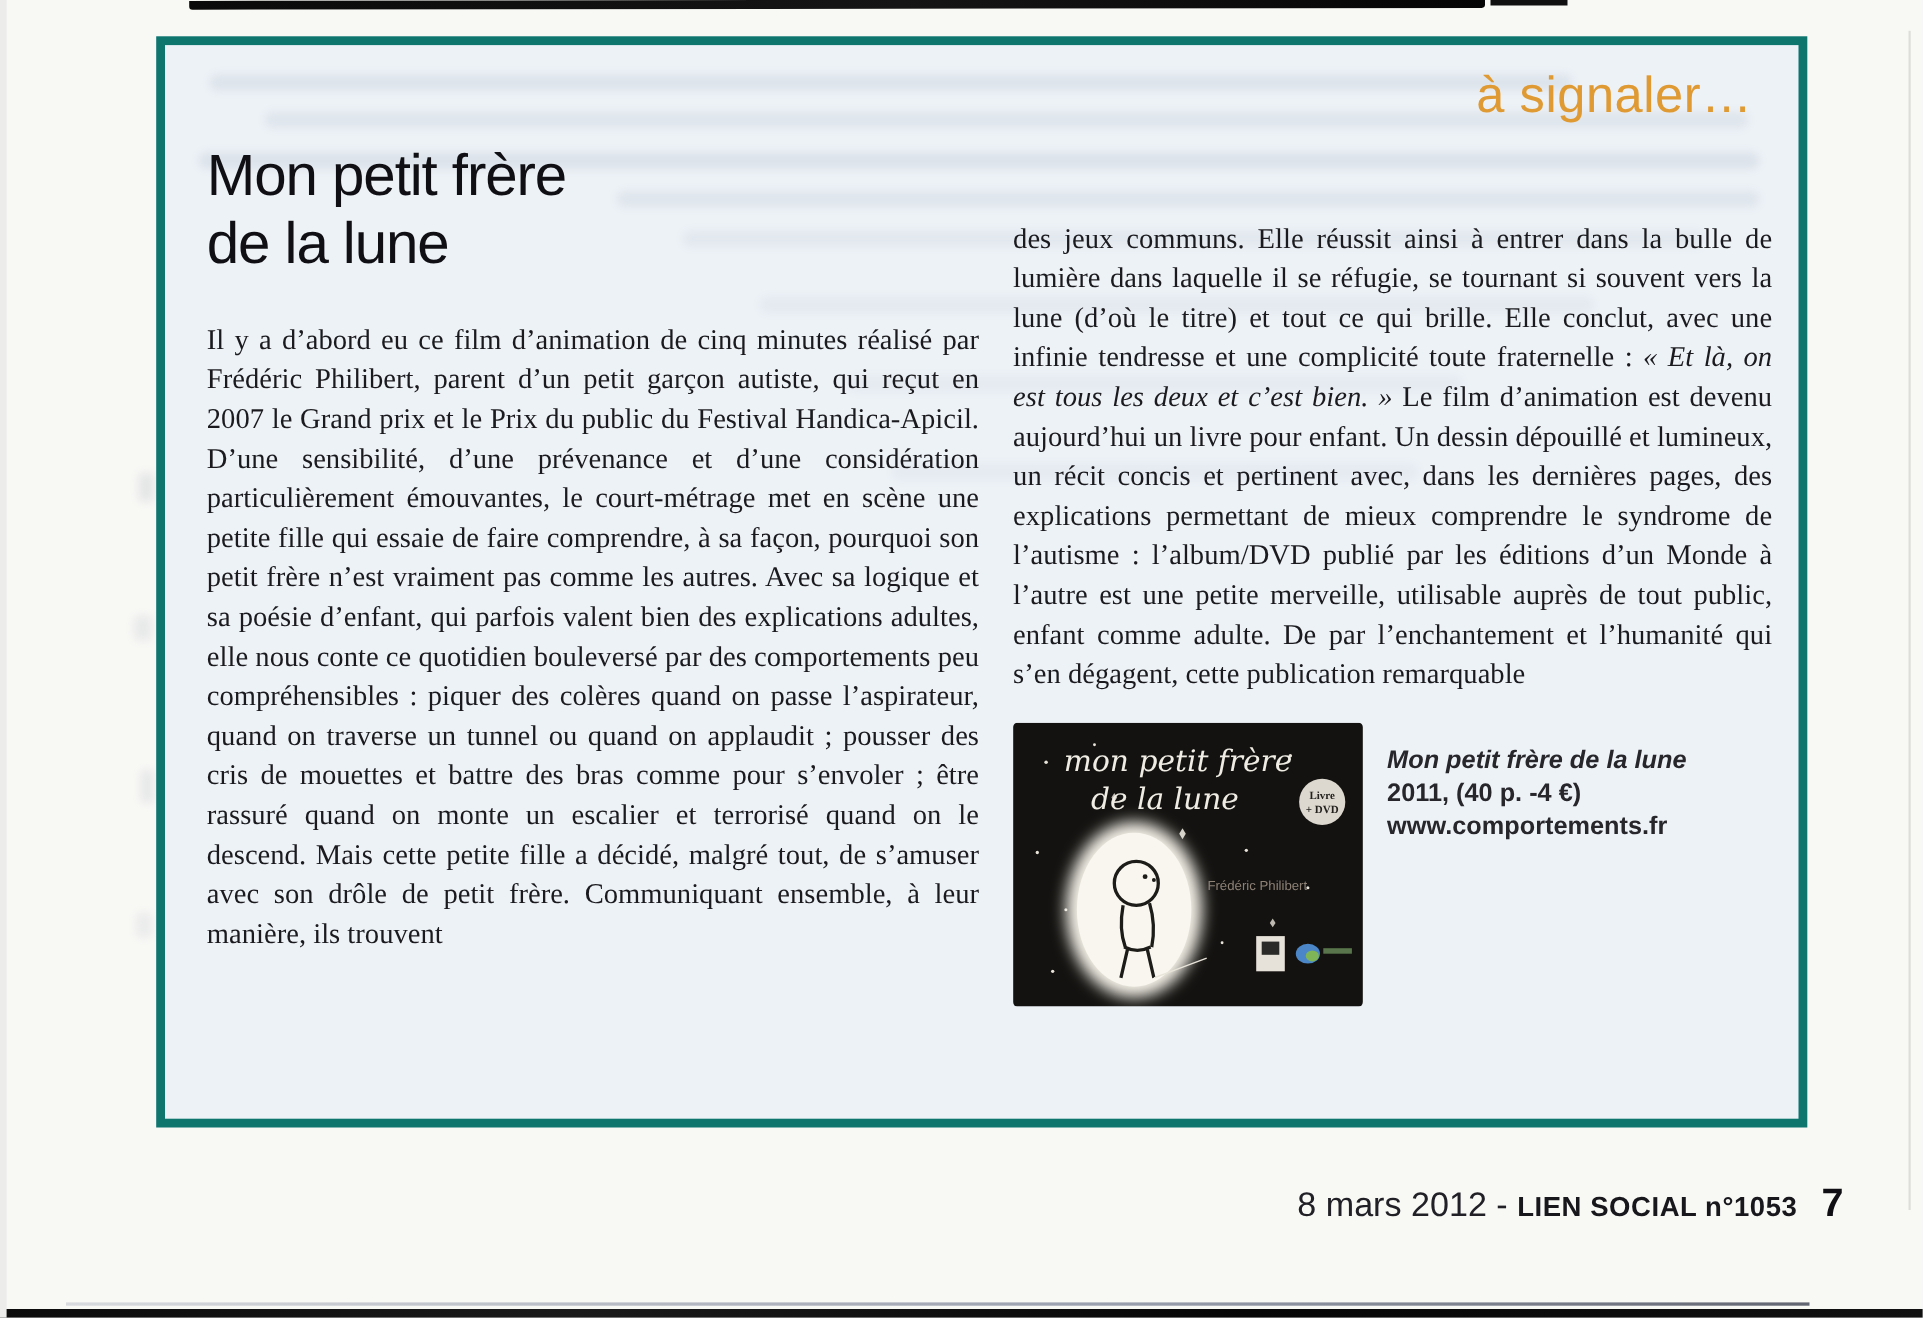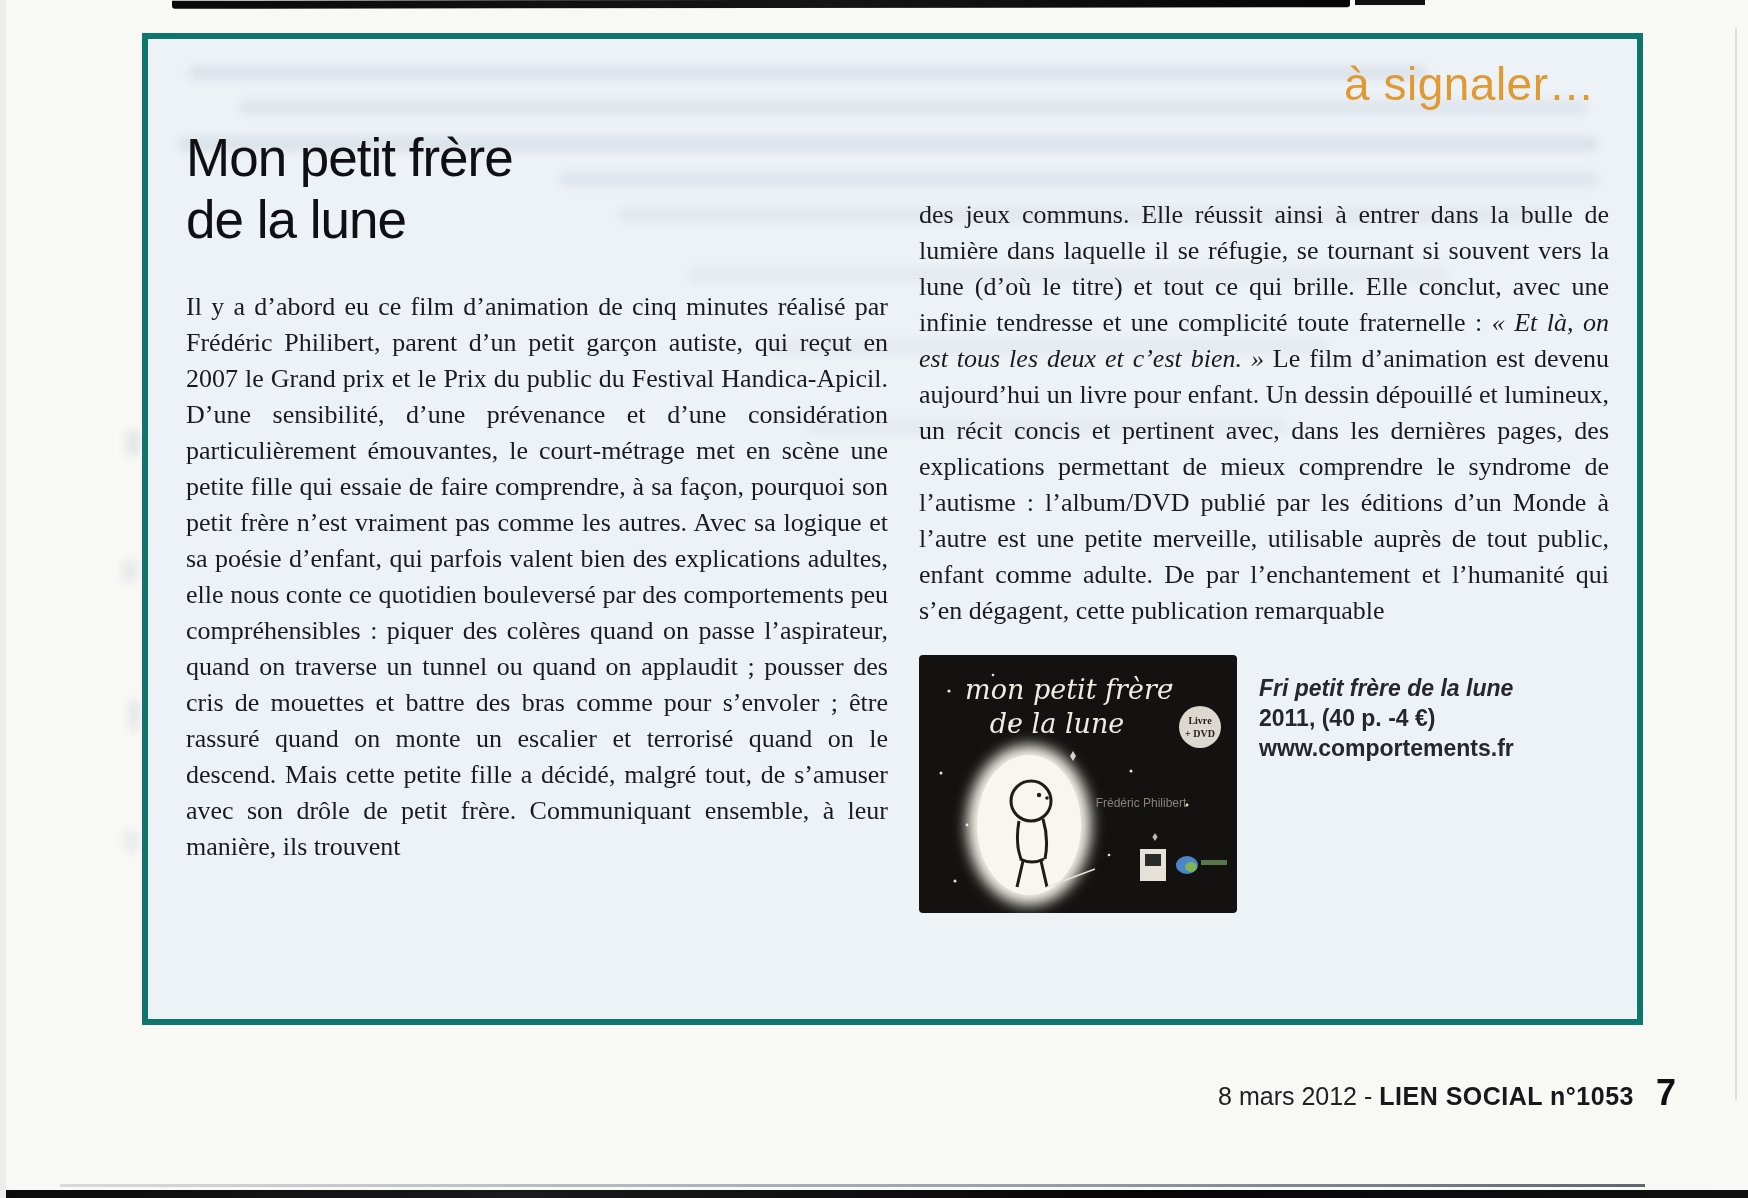--- a/index.html
+++ b/index.html
@@ -31,21 +31,21 @@
   }
   .page-edge-left{
     position:absolute;left:0;top:0;width:6px;height:1198px;background:#ececea;
   }
   
   .smudge{position:absolute;background:#8d99a8;filter:blur(4px);border-radius:4px;}
 
   
   .article-box{
     position:absolute;left:142px;top:33px;width:1501px;height:992px;
-    background:#edf2f7;border:6px solid #0f766e;box-sizing:border-box;
+    background:#edf2f7;border:8px solid #0f766e;box-sizing:border-box;
   }
   .ghost{
     position:absolute;height:16px;border-radius:8px;
     background:#5d7088;filter:blur(4px);
   }
 
   .section-label{
     position:absolute;top:18px;right:42px;
     font-size:46px;letter-spacing:.5px;color:#e09a33;font-weight:400;
   }
@@ -77,21 +77,21 @@
     margin-top:18px;
     font-family:"Liberation Sans",sans-serif;
     font-size:23px;line-height:30px;font-weight:700;color:#26262b;
   }
   .caption .cap-title{font-style:italic;}
 
   .footer{
     position:absolute;left:0;top:1072px;width:1676px;
     display:flex;justify-content:flex-end;align-items:baseline;
   }
-  .footer .f-date{font-size:25px;font-weight:400;color:#202026;white-space:pre;}
+  .footer .f-date{font-size:31px;font-weight:400;color:#202026;white-space:pre;}
   .footer .f-mag{font-size:25px;font-weight:700;color:#17171c;letter-spacing:.5px;}
   .footer .f-page{font-size:36px;font-weight:700;color:#101014;margin-left:22px;}
 </style>
 </head>
 <body>
 
 <div class="scan-streak-top"></div>
 <div class="scan-streak-top2"></div>
 <div class="scan-hairline-bottom"></div>
 <div class="scan-bar-bottom"></div>
@@ -184,21 +184,21 @@
           <rect x="221" y="194" width="26" height="32" fill="#e6e2d9"></rect>
           <rect x="226" y="199" width="16" height="12" fill="#2a2a28"></rect>
           <ellipse cx="268" cy="210" rx="11" ry="9" fill="#4a86c8"></ellipse>
           <ellipse cx="272" cy="212" rx="6" ry="5" fill="#7fb457"></ellipse>
           <rect x="282" y="205" width="26" height="5" fill="#6a8f5a" opacity=".8"></rect>
         </g>
       </svg>
 
       <div class="beside">
         <div class="caption">
-          <div class="cap-title">Fri petit frère de la lune</div>
+          <div class="cap-title">Mon petit frère de la lune</div>
           <div>2011, (40 p. -4 €)</div>
           <div>www.comportements.fr</div>
         </div>
       </div>
     </div>
   </div>
 </div>
 
 <div class="footer">
   <span class="f-date">8 mars 2012 - </span>

